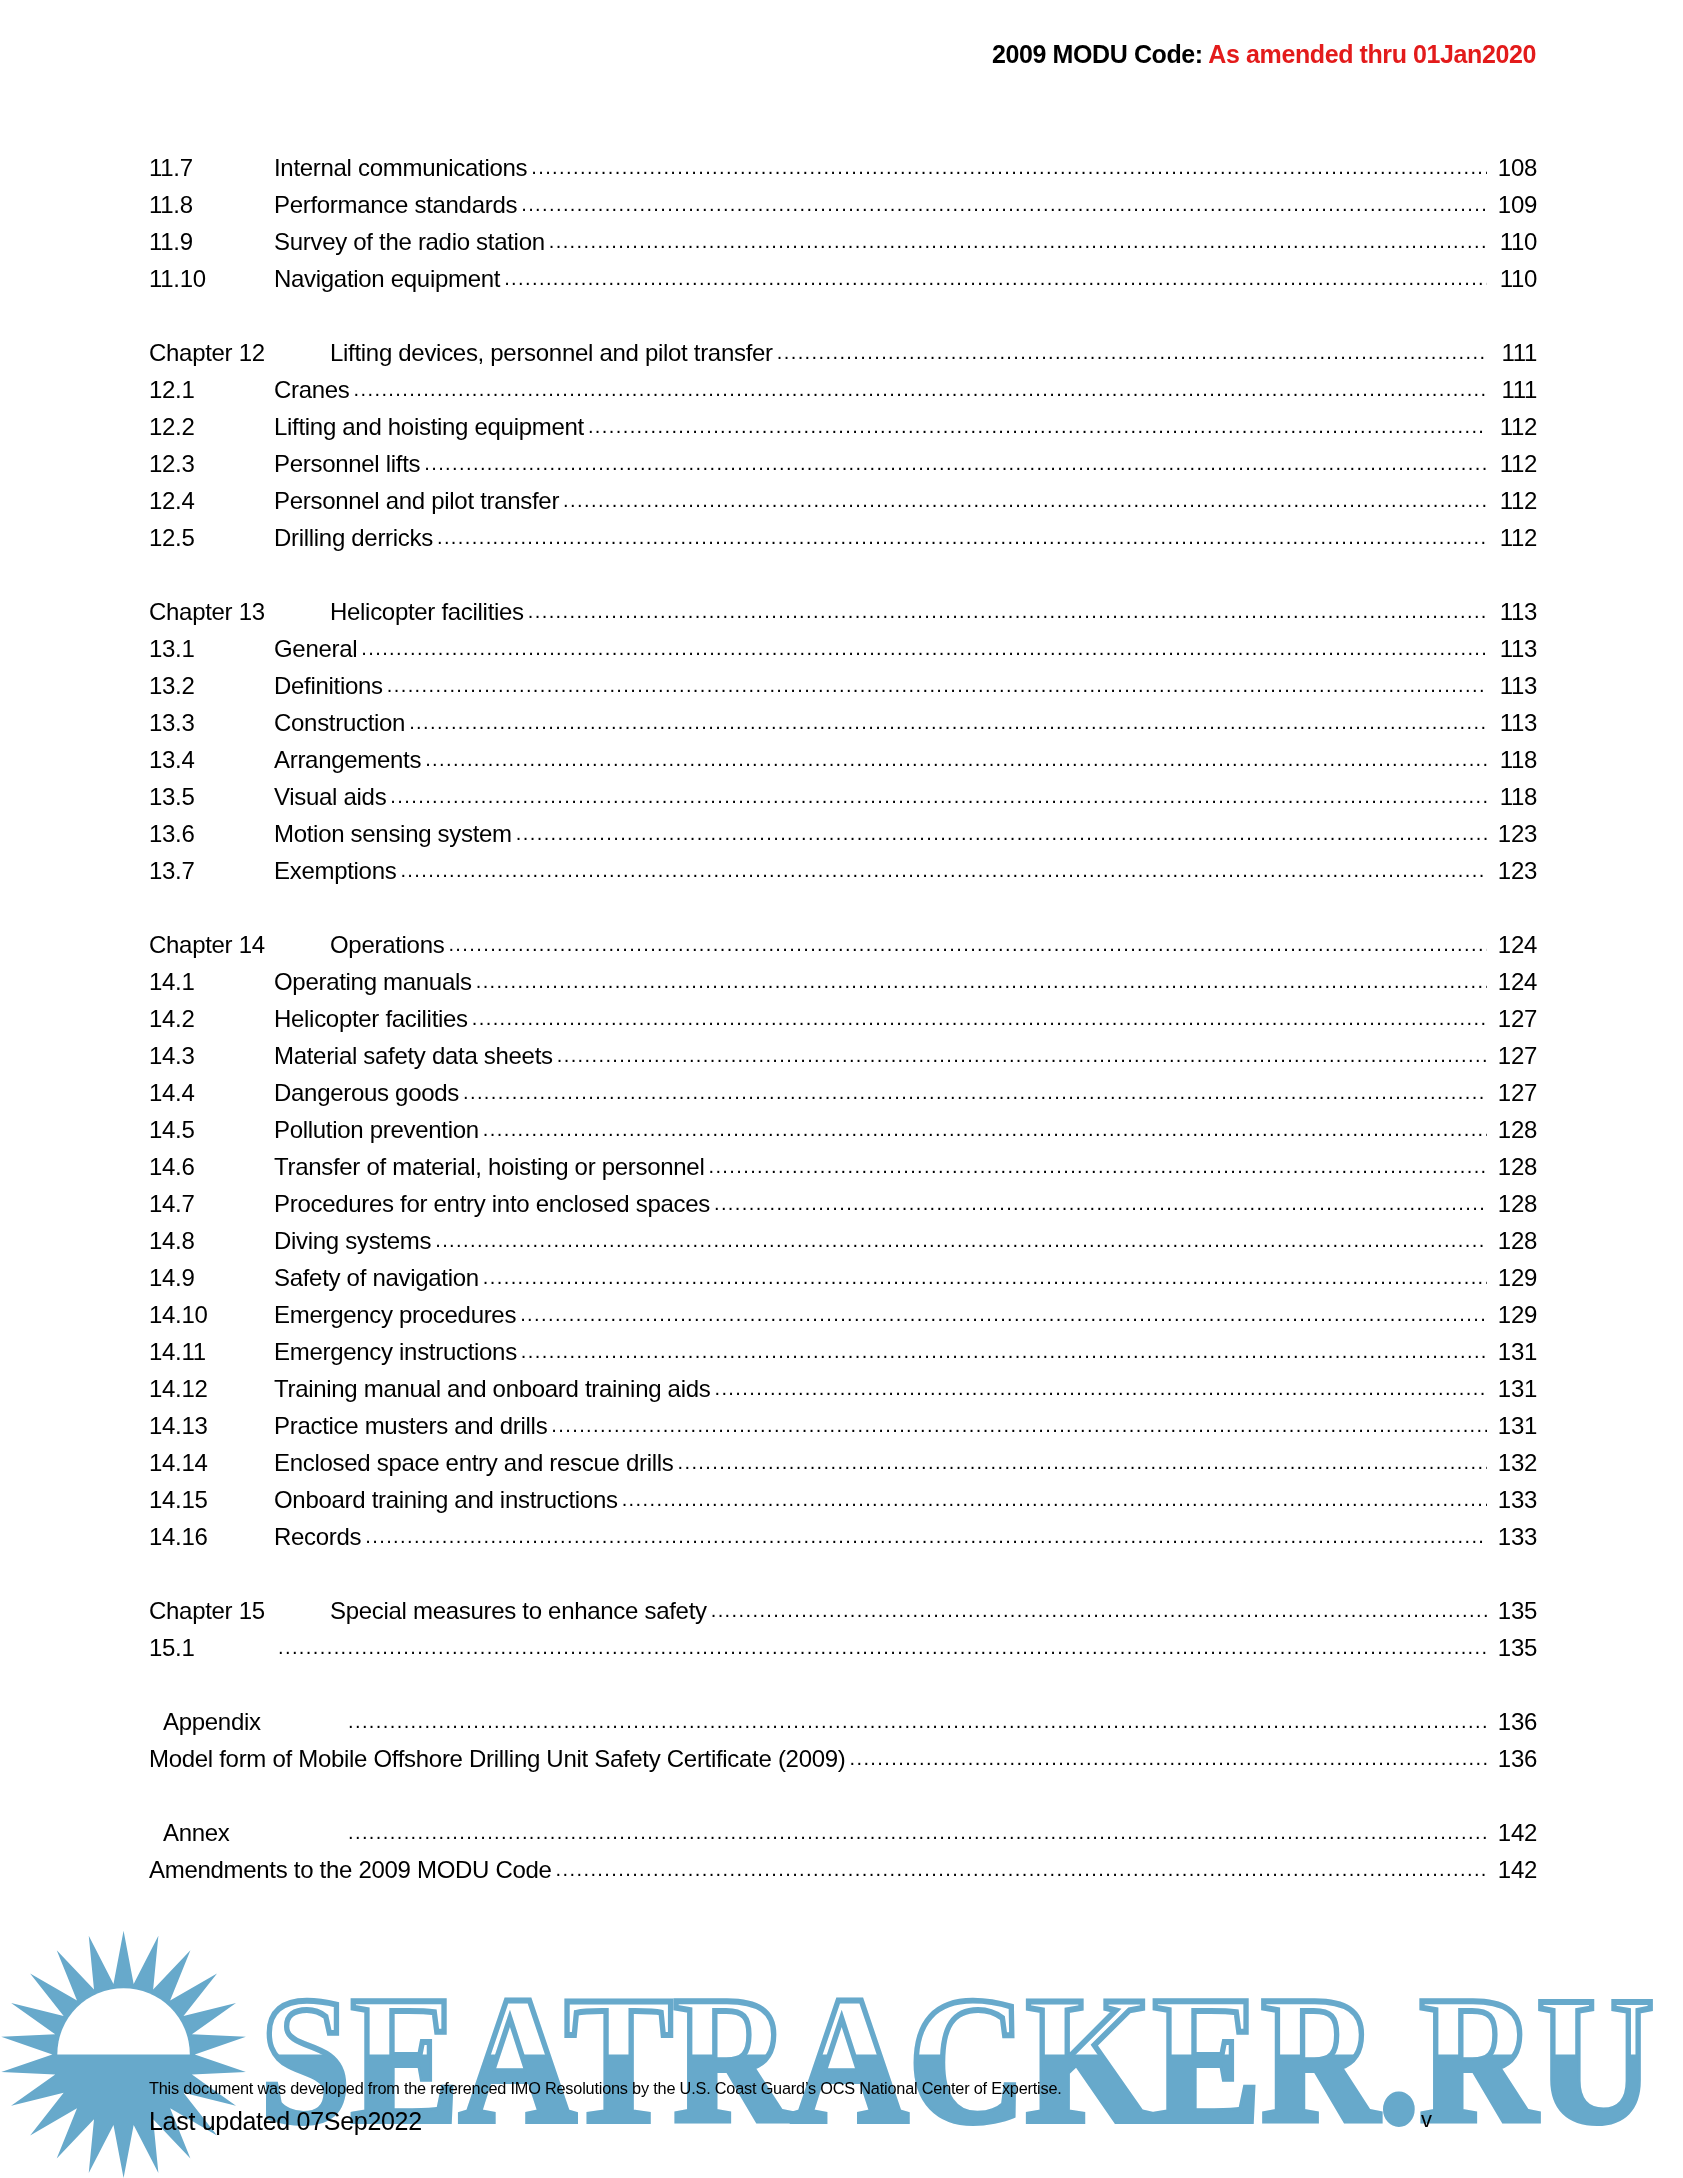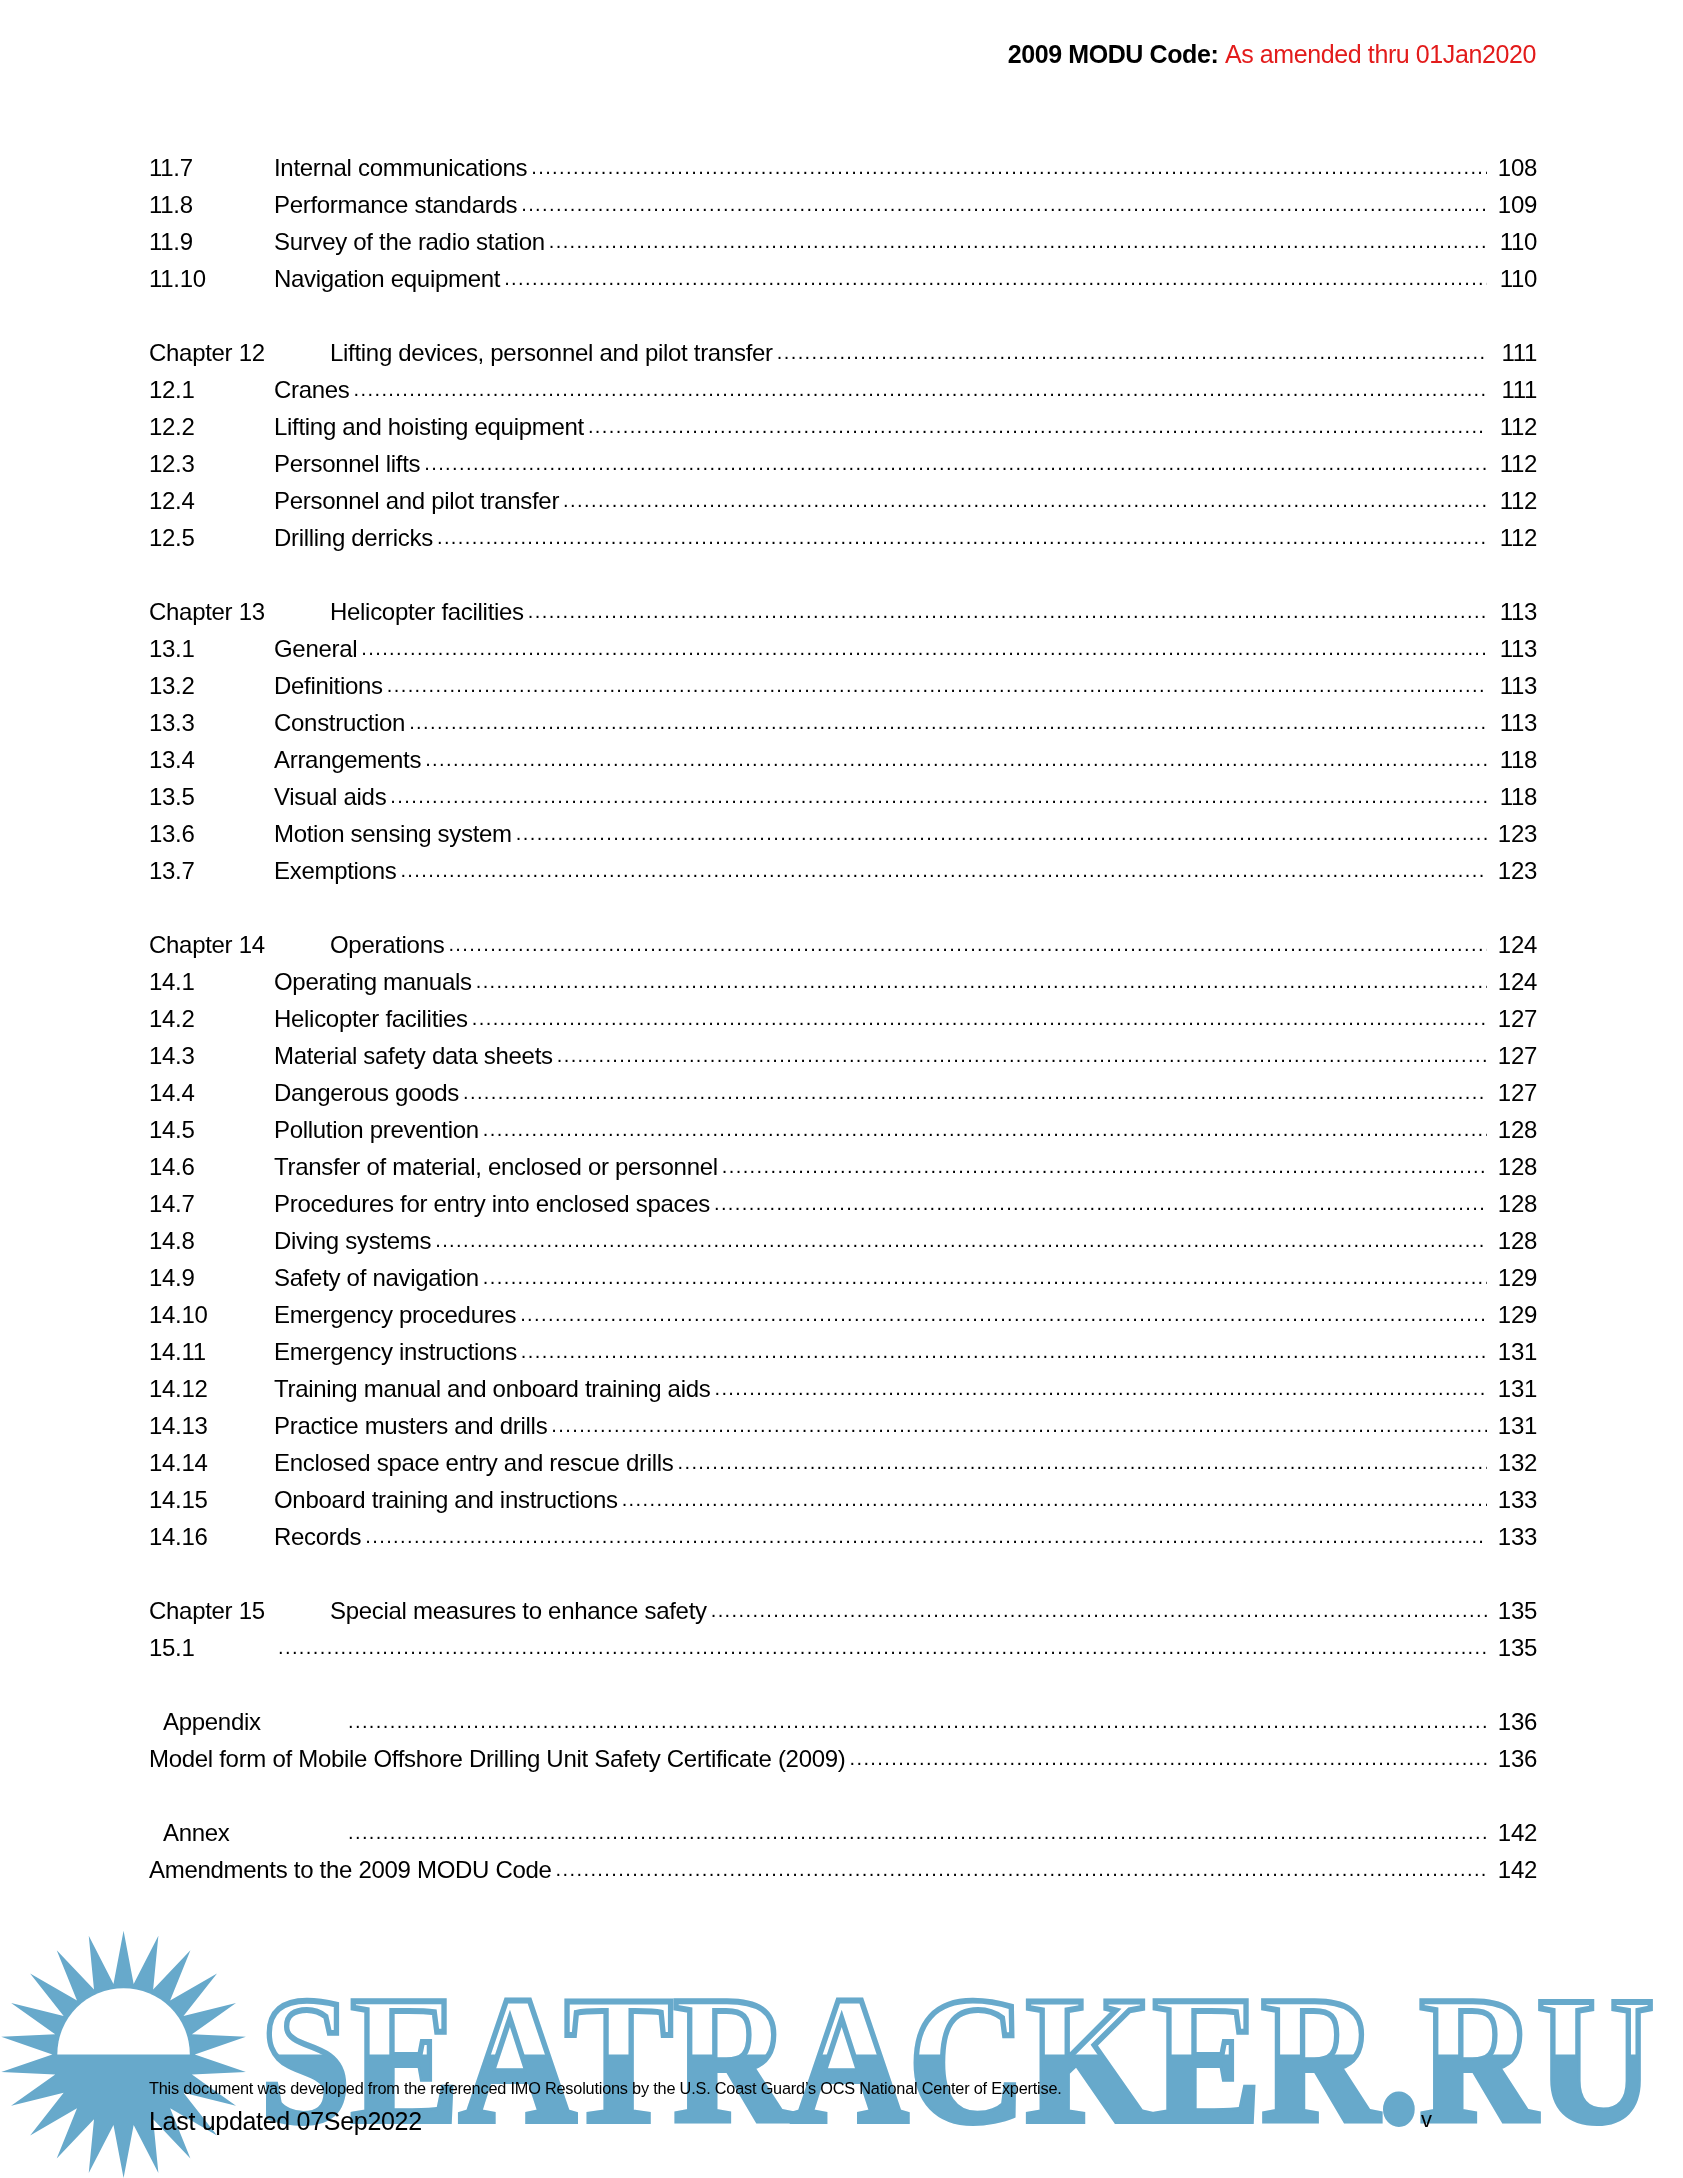--- a/index.html
+++ b/index.html
@@ -1,19 +1,19 @@
 <!DOCTYPE html>
 <html><head>
 <meta charset="utf-8">
 <style>
   html, body { margin: 0; padding: 0; background: #ffffff; }
   body { width: 1683px; height: 2178px; position: relative; overflow: hidden;
          font-family: "Liberation Sans", sans-serif; color: #000; }
   .header { position: absolute; top: 40px; right: 147px; font-size: 25px; font-weight: bold; letter-spacing: -0.4px; white-space: nowrap; }
-  .header .amend { color: #e31b1b; font-weight: normal; }
+  .header .amend { color: #e31b1b; font-weight: bold; }
   .toc { position: absolute; left: 149px; top: 149px; width: 1388px; }
   .row { display: flex; align-items: flex-end; height: 37px; line-height: 37px; font-size: 24px; letter-spacing: -0.3px; white-space: nowrap; }
   .row.spacer { height: 37px; }
   .num { width: 125px; flex: none; }
   .chapnum { width: 181px; flex: none; }
   .title { flex: none; }
   .title.italic { }
   .leader { flex: 1 1 auto; overflow: hidden; margin: 0 4px; color: #000; letter-spacing: 1.4px; font-size: 20px; }
   .leader::before { content: "................................................................................................................................................................................................................................................................"; }
   .page { flex: none; width: 46px; text-align: right; }
@@ -177,21 +177,21 @@
       <span class="page">127</span>
     </div>
   <div class="row">
       <span class="num">14.5</span>
       <span class="title">Pollution prevention</span>
       <span class="leader"></span>
       <span class="page">128</span>
     </div>
   <div class="row">
       <span class="num">14.6</span>
-      <span class="title">Transfer of material, enclosed or personnel</span>
+      <span class="title">Transfer of material, hoisting or personnel</span>
       <span class="leader"></span>
       <span class="page">128</span>
     </div>
   <div class="row">
       <span class="num">14.7</span>
       <span class="title">Procedures for entry into enclosed spaces</span>
       <span class="leader"></span>
       <span class="page">128</span>
     </div>
   <div class="row">

